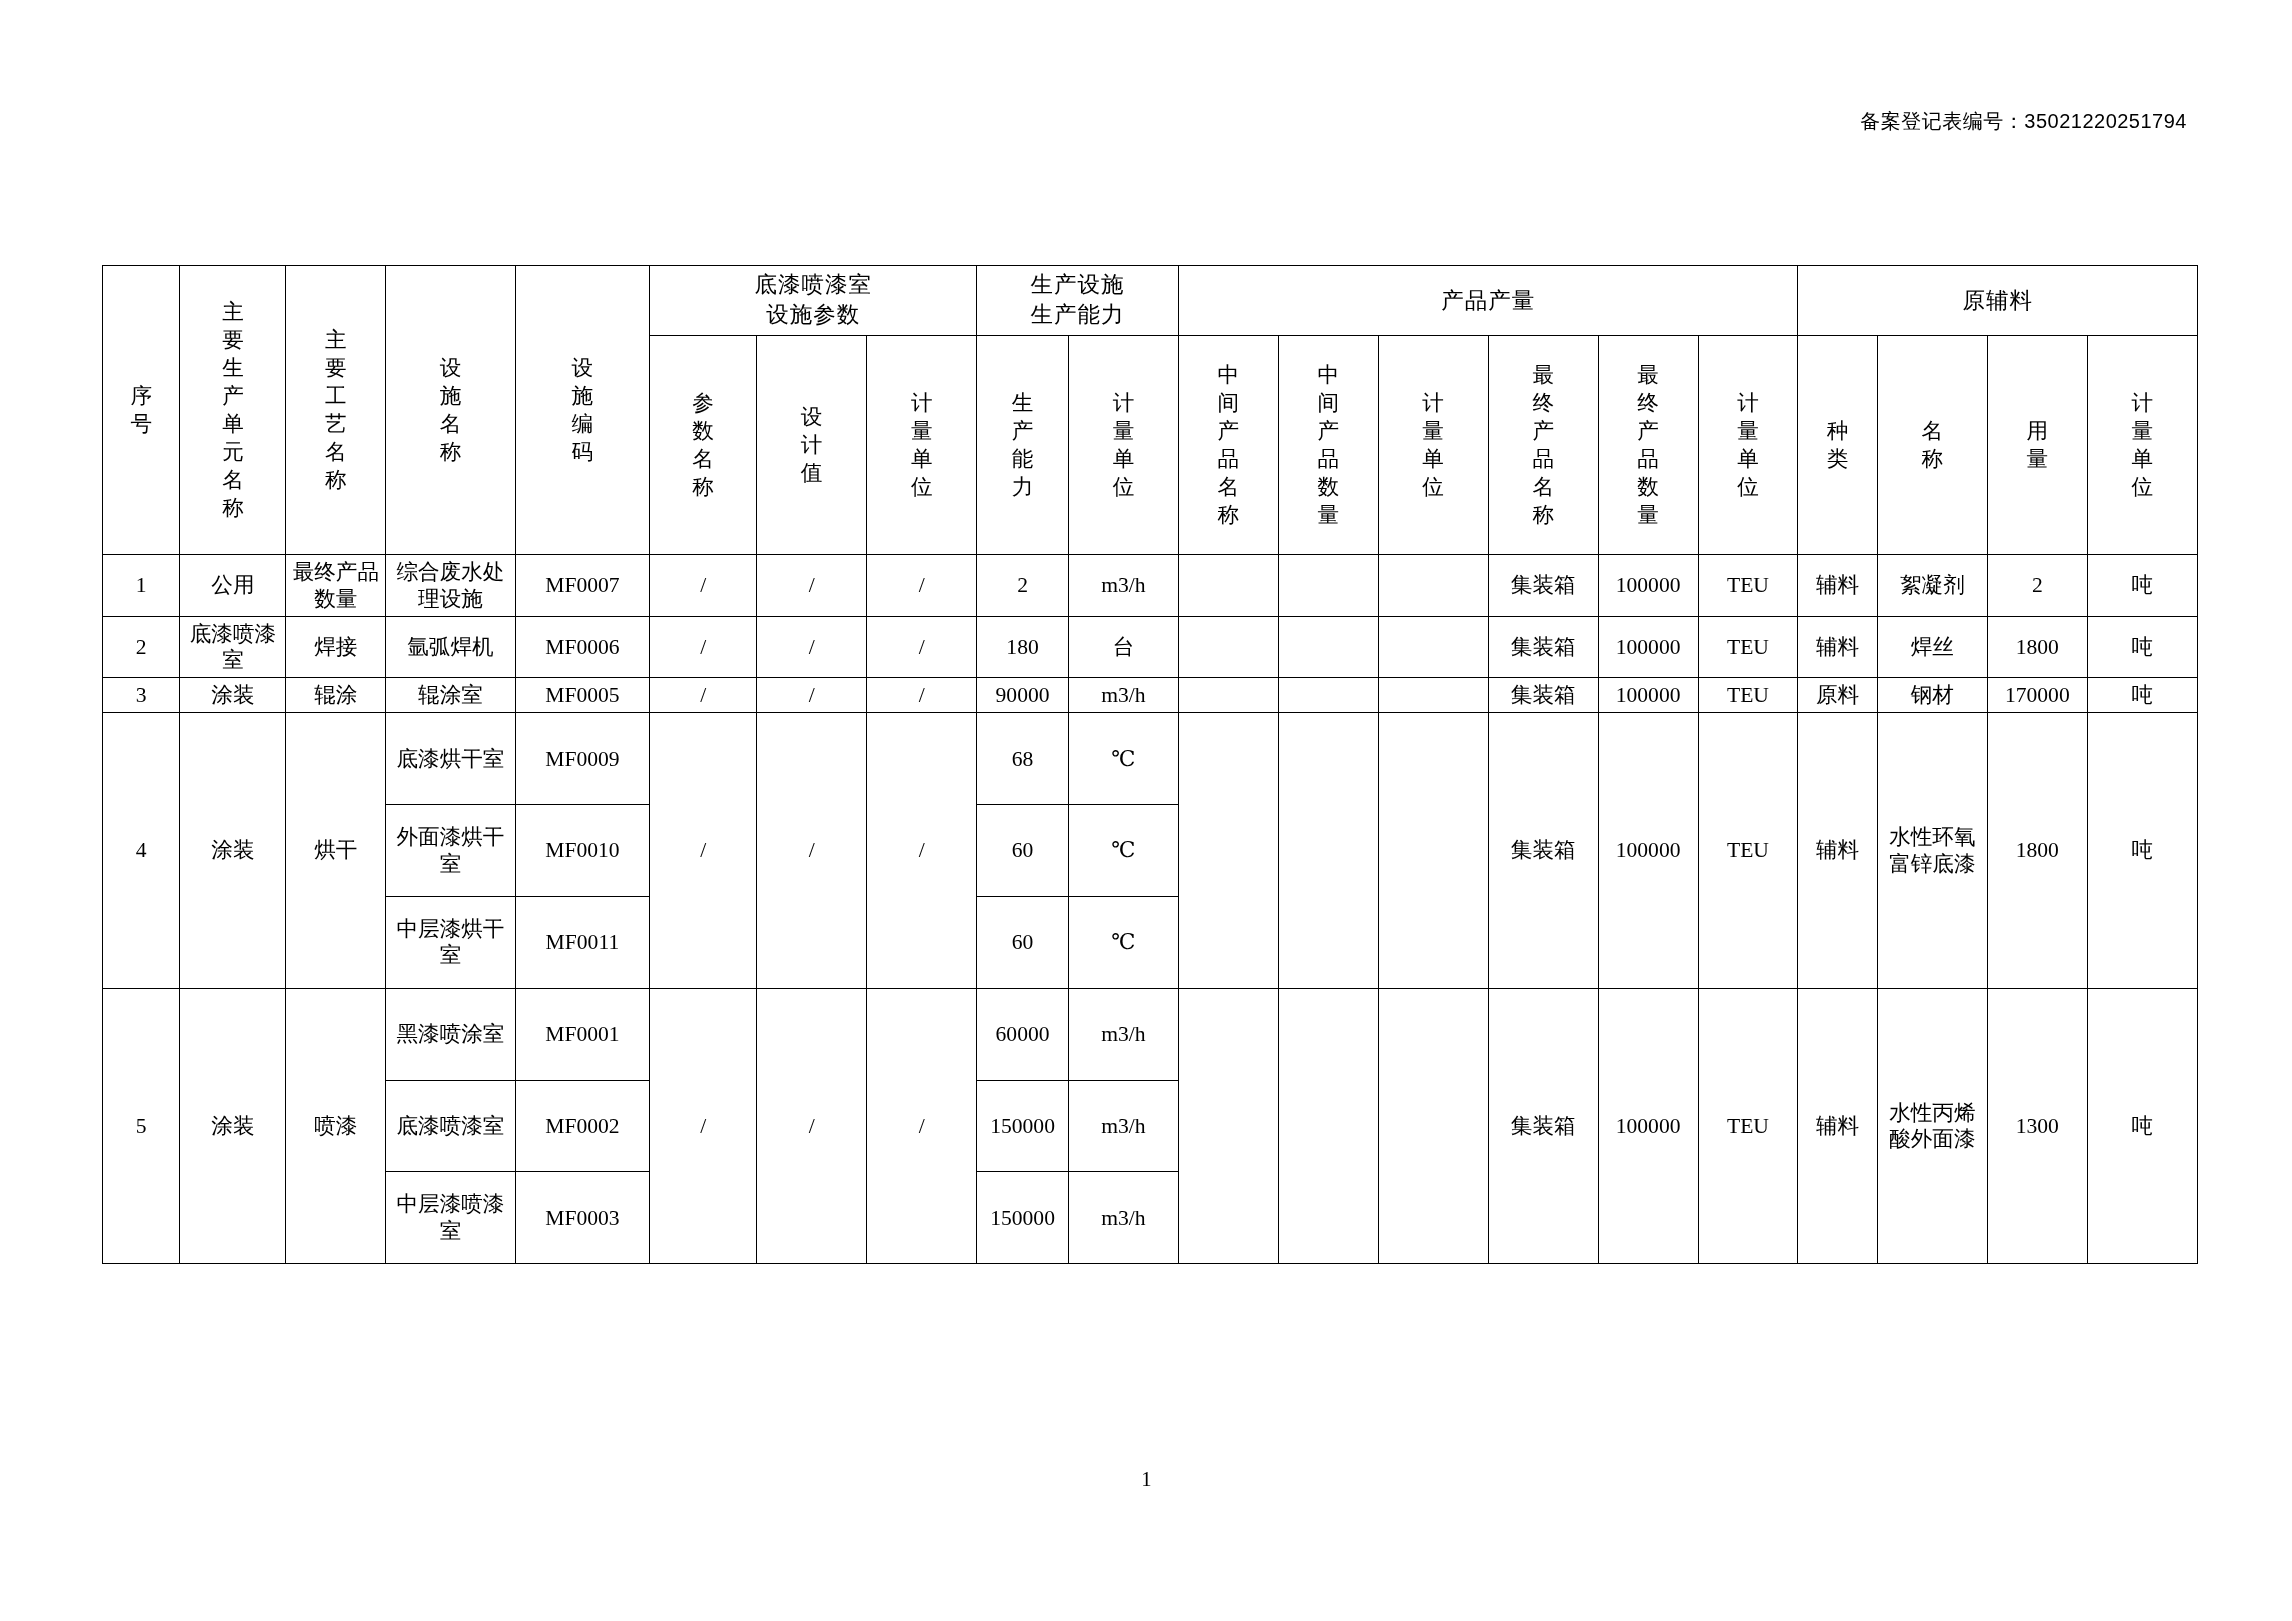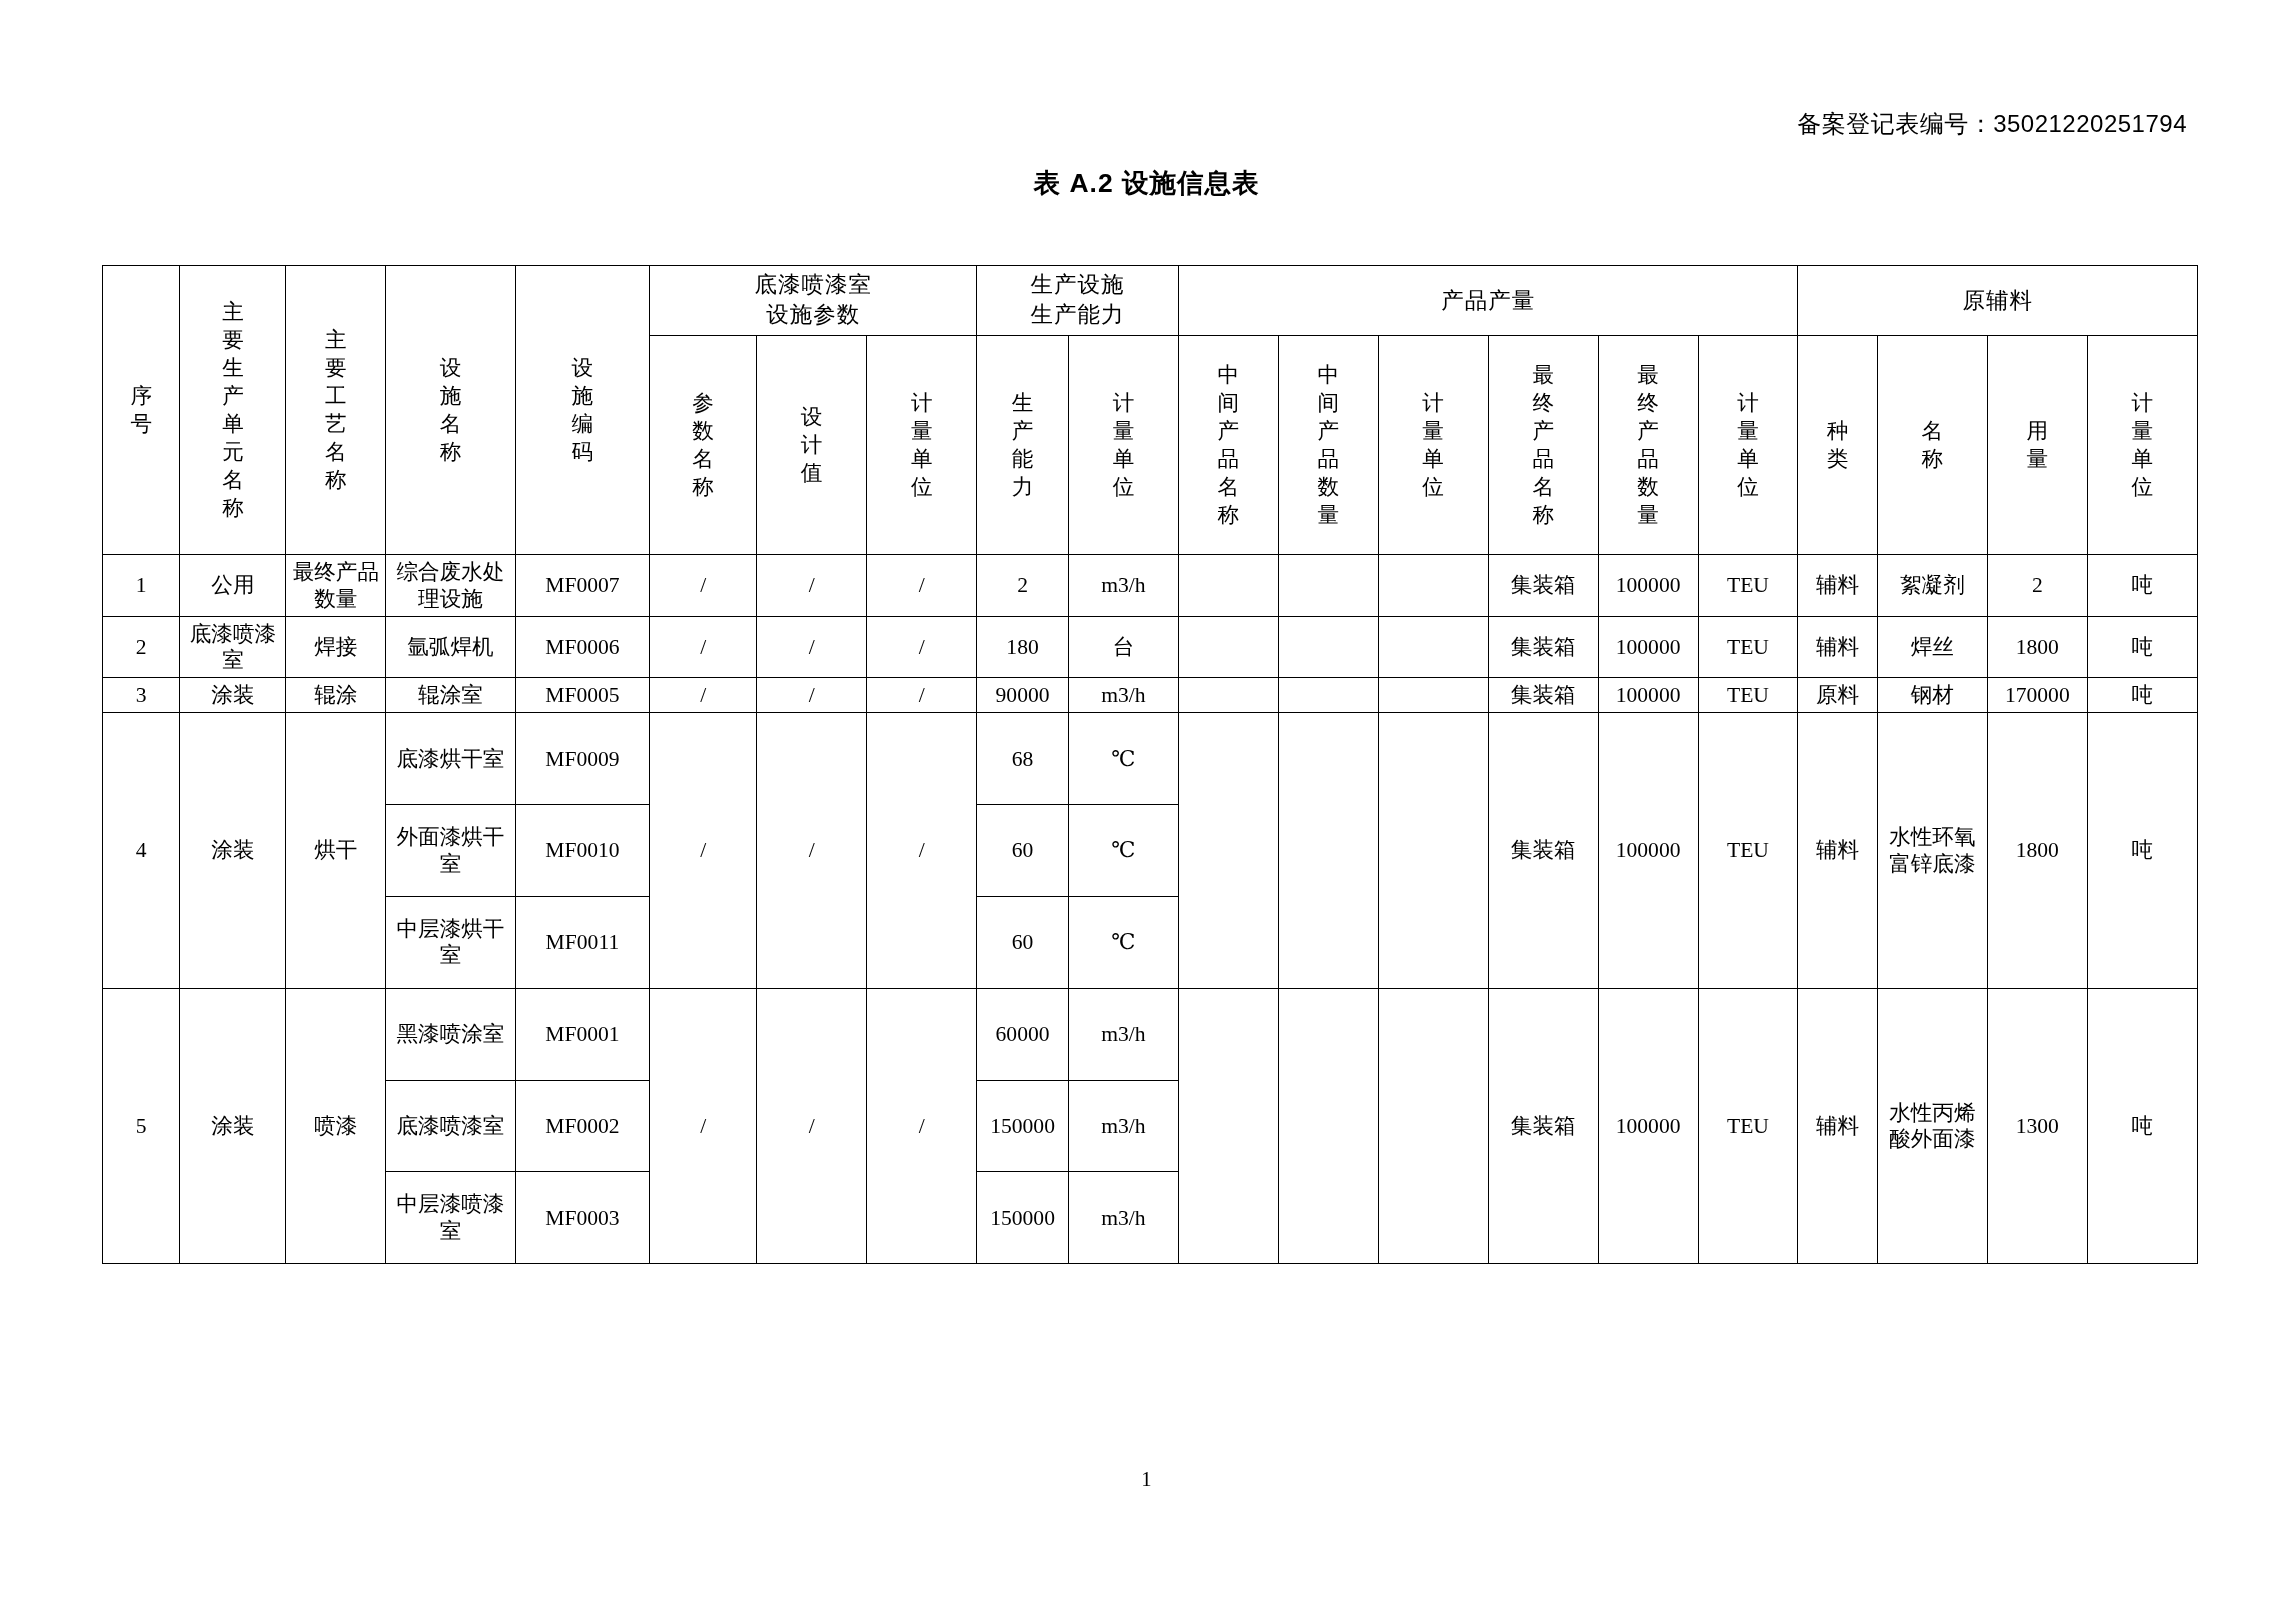--- a/index.html
+++ b/index.html
@@ -19,21 +19,21 @@
     position: relative;
     width: 2293px;
     height: 1621px;
     box-sizing: border-box;
     padding: 0;
   }
   .reg-no {
     position: absolute;
     top: 108px;
     right: 106px;
-    font-size: 24px;
+    font-size: 20px;
     font-family: "Liberation Sans", "DejaVu Sans", sans-serif;
     letter-spacing: 0.5px;
     white-space: nowrap;
   }
   .doc-title {
     position: absolute;
     top: 165px;
     left: 0;
     width: 2293px;
     text-align: center;
@@ -92,21 +92,20 @@
     font-family: "Liberation Serif", serif;
   }
 </style>
 </head>
 <body>
 
 <div class="page">
 
   <div class="reg-no">备案登记表编号：35021220251794</div>
 
-  <div class="doc-title">表 A.2  设施信息表</div>
 
   <div class="table-wrap">
     <table class="info">
       <colgroup>
         <col style="width:76px">
         <col style="width:104px">
         <col style="width:98px">
         <col style="width:127px">
         <col style="width:132px">
         <col style="width:105px">

